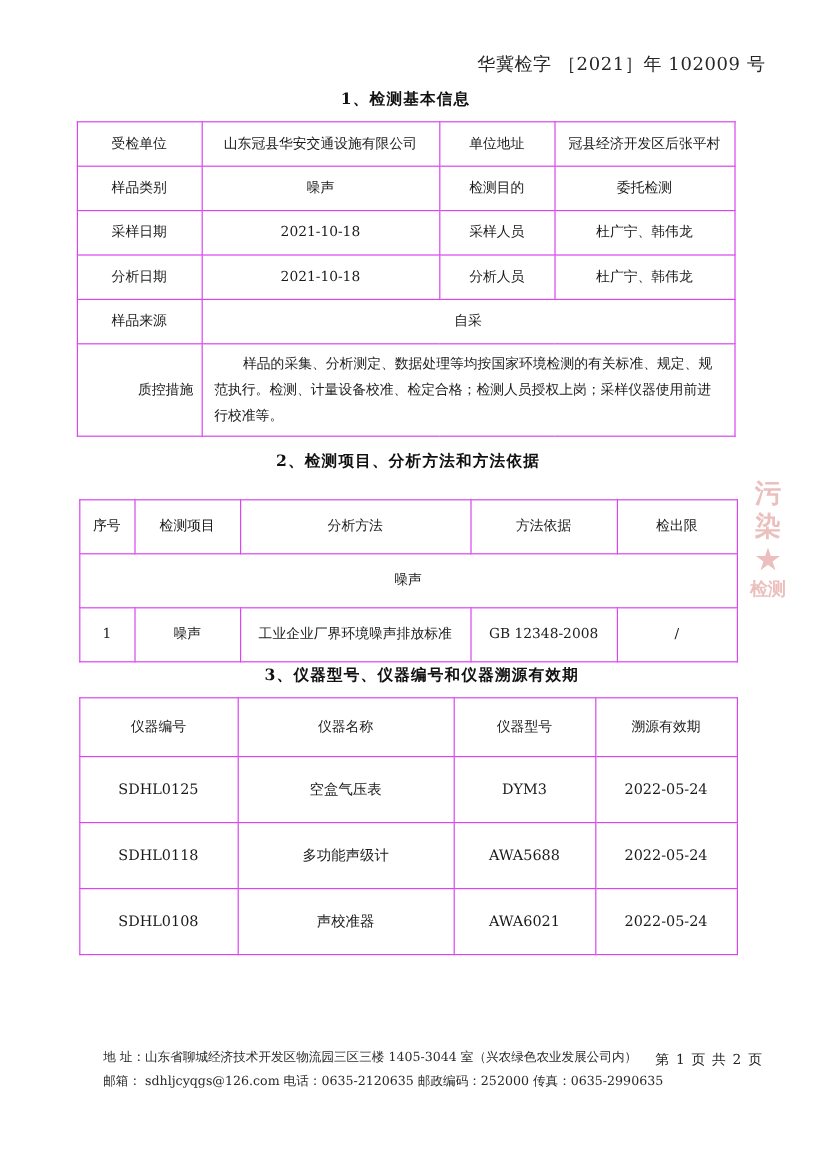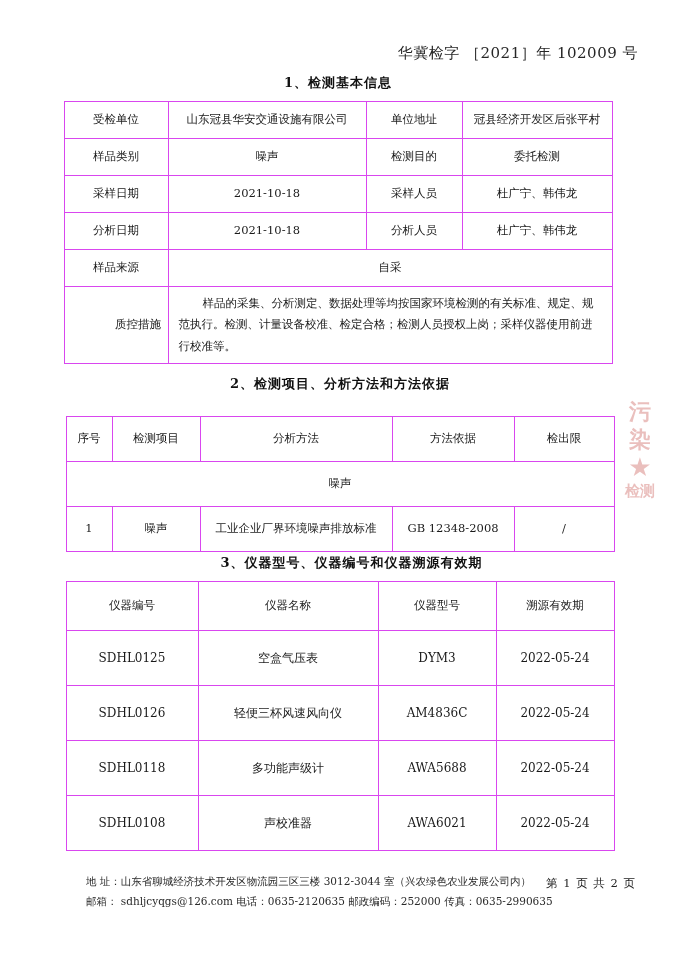--- a/index.html
+++ b/index.html
@@ -223,26 +223,20 @@
           <td class="hdr">仪器型号</td>
           <td class="hdr">溯源有效期</td>
         </tr>
         <tr>
           <td>SDHL0125</td>
           <td class="inst-name">空盒气压表</td>
           <td>DYM3</td>
           <td>2022-05-24</td>
         </tr>
         <tr>
-          <td>SDHL0126</td>
-          <td class="inst-name">轻便三杯风速风向仪</td>
-          <td>AM4836C</td>
-          <td>2022-05-24</td>
-        </tr>
-        <tr>
           <td>SDHL0118</td>
           <td class="inst-name">多功能声级计</td>
           <td>AWA5688</td>
           <td>2022-05-24</td>
         </tr>
         <tr>
           <td>SDHL0108</td>
           <td class="inst-name">声校准器</td>
           <td>AWA6021</td>
           <td>2022-05-24</td>
@@ -252,18 +246,18 @@
   </div>
 
   <div class="seal seal-blur">
     <div class="seal-char">污</div>
     <div class="seal-char">染</div>
     <div class="seal-star">★</div>
     <div class="seal-char" style="font-size:15px">检测</div>
   </div>
 
   <div class="footer">
-    <div class="footer-line">地  址：山东省聊城经济技术开发区物流园三区三楼 3012-3044 室（兴农绿色农业发展公司内）</div>
+    <div class="footer-line">地  址：山东省聊城经济技术开发区物流园三区三楼 1405-3044 室（兴农绿色农业发展公司内）</div>
     <div class="footer-line">邮箱：  sdhljcyqgs@126.com   电话：0635-2120635   邮政编码：252000    传真：0635-2990635</div>
   </div>
   <div class="page-num">第 1 页 共 2 页</div>
 
 </div>
 
 </body></html>

